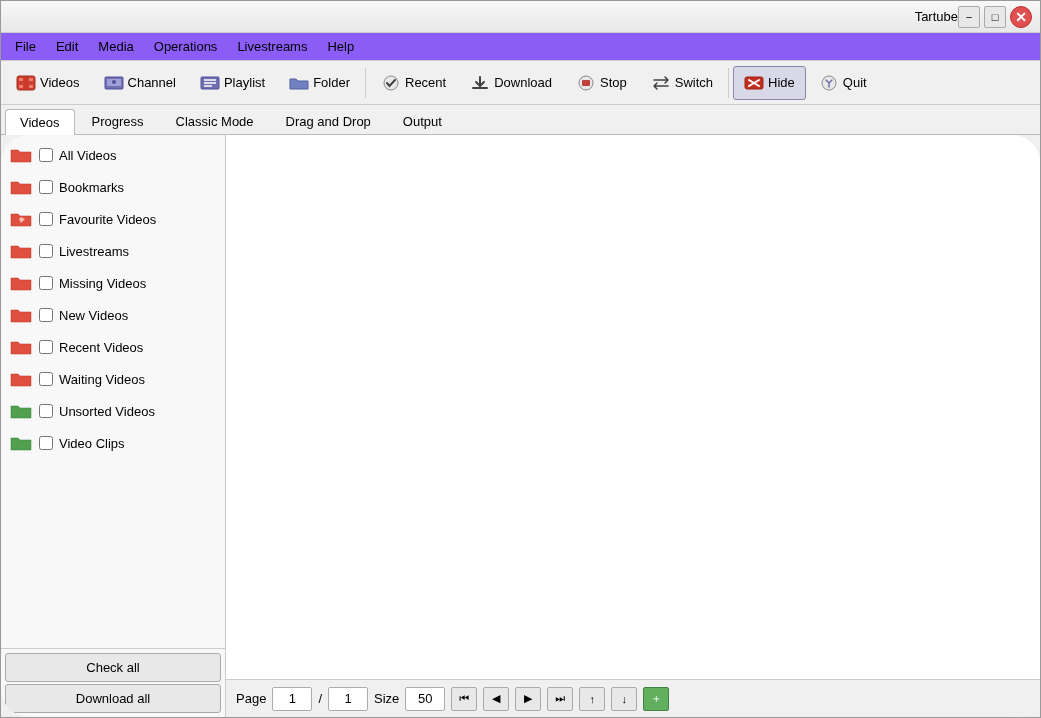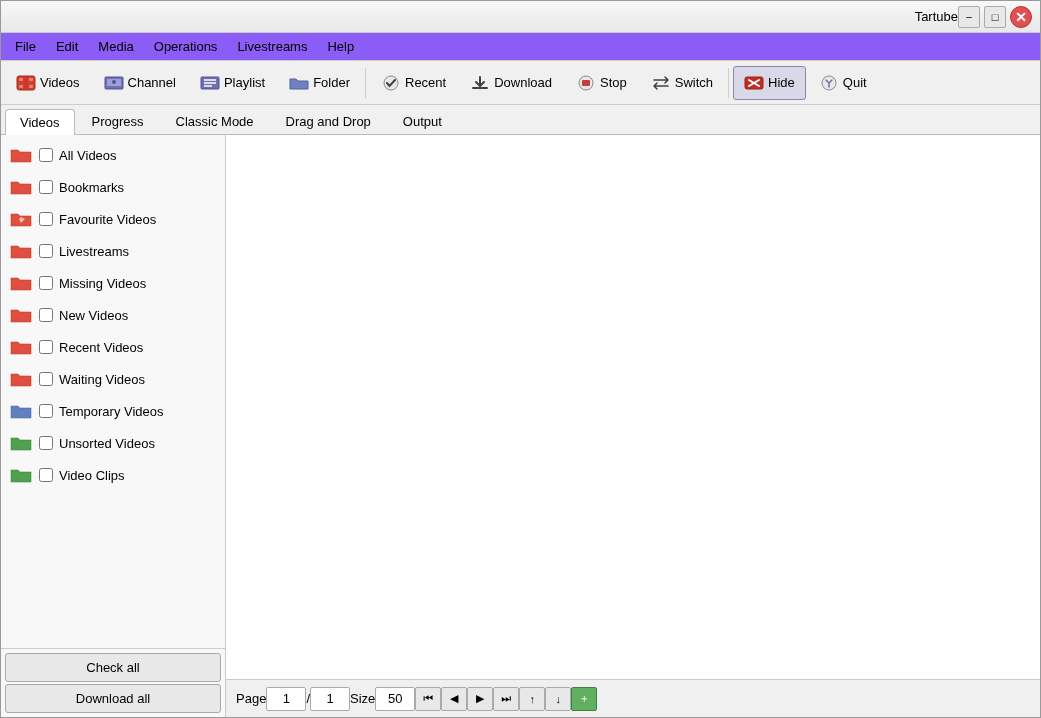--- a/index.html
+++ b/index.html
@@ -154,20 +154,21 @@
       border-color: #bbb;
       border-bottom-color: white;
       margin-bottom: -1px;
     }
 
     
     .main-content {
       display: flex;
       flex: 1;
       overflow: hidden;
+      border-radius: 28px;
     }
 
     
     .sidebar {
       width: 225px;
       min-width: 225px;
       background: #f8f8f8;
       border-right: 1px solid #ccc;
       display: flex;
       flex-direction: column;
@@ -244,20 +245,21 @@
     }
 
     
     .pagination-bar {
       background: #f0f0f0;
       border-top: 1px solid #ccc;
       height: 38px;
       display: flex;
       align-items: center;
       padding: 0 10px;
+      gap: 6px;
     }
 
     .page-label {
       font-size: 13px;
     }
 
     .page-input {
       width: 40px;
       height: 24px;
       border: 1px solid #aaa;
@@ -513,27 +515,20 @@
         </div>
 
         <div class="sidebar-item">
           <svg class="folder-icon" viewBox="0 0 24 20">
             <path d="M2,5 L2,17 L22,17 L22,7 L11,7 L9,5 Z" fill="#e05040" stroke="#c03020" stroke-width="0.5"></path>
           </svg>
           <input type="checkbox" class="sidebar-checkbox" style="">
           <span class="sidebar-label">Waiting Videos</span>
         </div>
 
-        <div class="sidebar-item">
-          <svg class="folder-icon" viewBox="0 0 24 20">
-            <path d="M2,5 L2,17 L22,17 L22,7 L11,7 L9,5 Z" fill="#6080c0" stroke="#4060a0" stroke-width="0.5"></path>
-          </svg>
-          <input type="checkbox" class="sidebar-checkbox" style="">
-          <span class="sidebar-label">Temporary Videos</span>
-        </div>
 
         <div class="sidebar-item">
           <svg class="folder-icon" viewBox="0 0 24 20">
             <path d="M2,5 L2,17 L22,17 L22,7 L11,7 L9,5 Z" fill="#50a050" stroke="#308030" stroke-width="0.5"></path>
           </svg>
           <input type="checkbox" class="sidebar-checkbox" style="">
           <span class="sidebar-label">Unsorted Videos</span>
         </div>
 
         <div class="sidebar-item">

